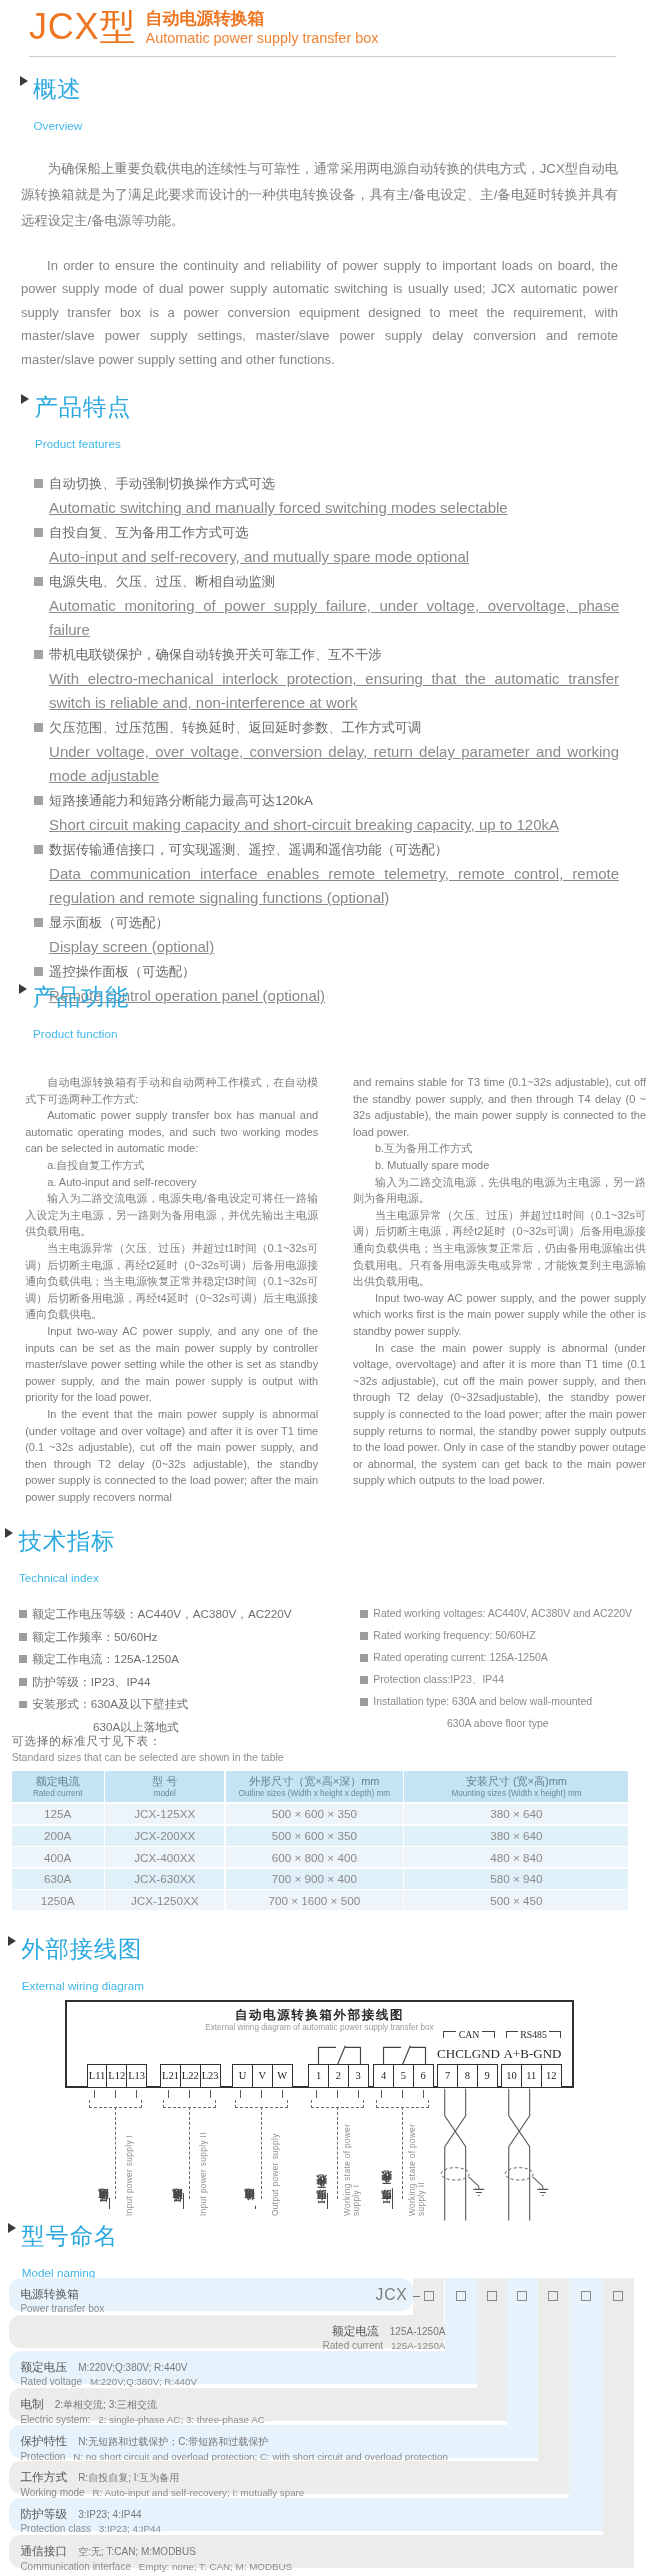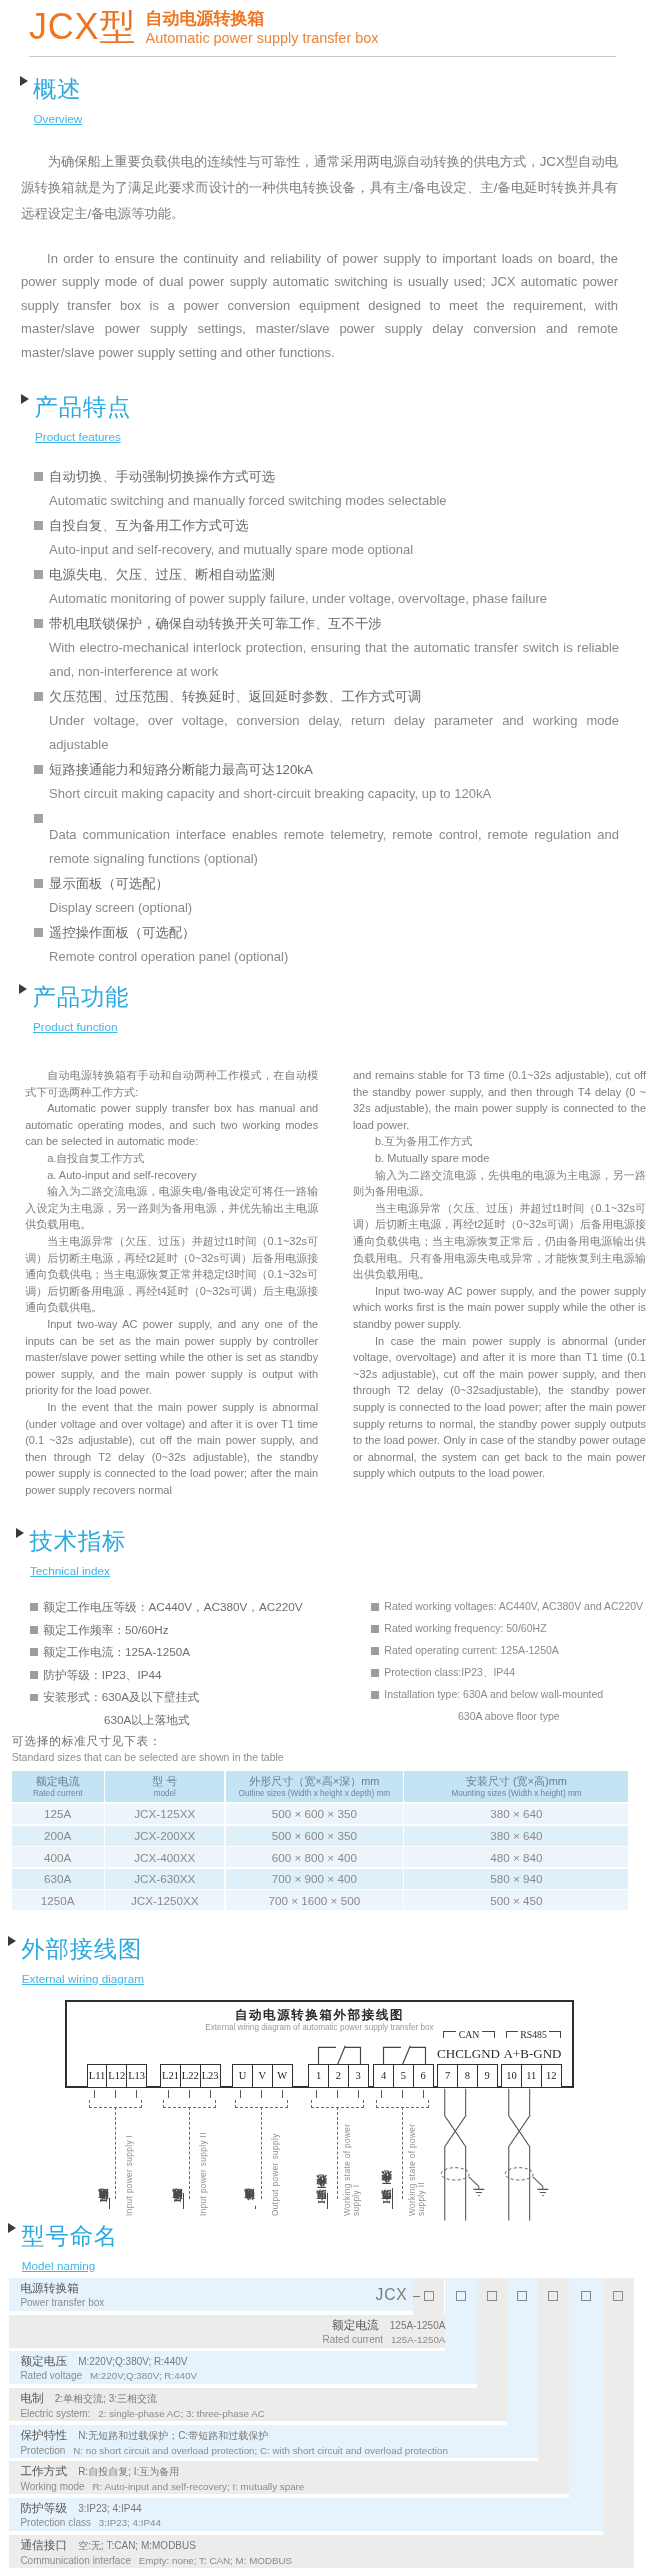--- a/index.html
+++ b/index.html
@@ -11,44 +11,44 @@
   .hdr-model{font-size:36px;line-height:41px;color:#ee7623;font-weight:500;letter-spacing:0.8px;}
   .hdr-right{margin-left:9.4px;padding-top:3.1px;}
   .hdr-zh{font-size:17px;font-weight:bold;color:#ee7623;line-height:19.5px;}
   .hdr-en{font-size:14.4px;color:#ef8334;line-height:18px;}
   .hdr-rule{position:absolute;top:56px;left:29px;right:30px;border-top:0.8px solid #cbcbcb;}
 
   
   .sh-row{display:flex;align-items:flex-start;}
   .arrow{width:0;height:0;border-left:8.6px solid #3a3a3a;border-top:5.5px solid transparent;border-bottom:5.5px solid transparent;margin-right:5.5px;}
   .sh-zh{font-size:23.4px;color:#2ba9e0;line-height:26.5px;letter-spacing:0.8px;}
-  .sh-en{font-size:11.7px;color:#41b7e9;margin-left:14px;line-height:15.6px;margin-top:8px;text-decoration:underline;}
+  .sh-en{font-size:11.7px;color:#41b7e9;margin-left:14px;line-height:15.6px;margin-top:15px;}
 
   
   .sec-overview{position:absolute;top:76px;left:0;right:0;padding-left:19.5px;}
   .ov-zh{margin:23.4px 28px 0 1.6px;font-size:13.3px;line-height:26px;color:#7e7e7e;text-indent:2em;text-align:justify;}
   .ov-en{margin:19.5px 28px 0 1.6px;font-size:13px;line-height:23.4px;color:#858585;text-indent:2em;text-align:justify;}
 
   
   .sec-features{position:absolute;top:394px;left:0;right:0;padding-left:21px;}
   .feat-list{margin:20px 27px 0 12.5px;}
   .fz{display:flex;font-size:13.3px;line-height:25px;color:#686868;}
   .sq{flex:none;width:9.4px;height:9.4px;background:#a3a3a3;margin:7.8px 6.2px 0 0;}
-  .fe{margin-left:15.6px;font-size:13px;line-height:24px;color:#8a8a8a;text-align:justify;}
+  .fe{margin-left:15.6px;font-size:15px;line-height:24px;color:#8a8a8a;text-align:justify;text-decoration:underline;}
 
   
   .sec-function{position:absolute;top:984px;left:0;right:0;padding-left:19px;}
   .fn-cols{position:relative;margin-top:33px;height:468px;}
   .fn-l{position:absolute;left:6.2px;width:293px;}
   .fn-r{position:absolute;left:334px;width:293px;}
   .fn-cols p{margin:0;font-size:11px;line-height:16.6px;color:#7e7e7e;text-align:justify;text-indent:2em;}
   .fn-cols p.noind{text-indent:0;}
 
   
-  .sec-tech{position:absolute;top:1528px;left:0;right:0;padding-left:16px;}
+  .sec-tech{position:absolute;top:1528px;left:0;right:0;padding-left:5px;}
   .tech-cols{position:relative;margin-top:22px;height:125px;}
   .tech-l{position:absolute;left:14px;width:328px;}
   .tech-r{position:absolute;left:355px;width:285px;}
   .ti{display:flex;margin-bottom:8.6px;}
   .tsq{flex:none;width:7.8px;height:7.8px;background:#9c9c9c;margin:3.1px 5.5px 0 0;}
   .ti-zh{font-size:11.7px;line-height:14px;color:#6f6f6f;}
   .ti-en{font-size:10.5px;line-height:13.3px;color:#8a8a8a;}
   .cont-zh{margin:0 0 0 74px;font-size:11.7px;color:#6f6f6f;line-height:14px;}
   .cont-en{margin:0 0 0 87px;font-size:10.5px;color:#8a8a8a;line-height:13.3px;}
 
@@ -85,21 +85,21 @@
   .vzh{writing-mode:vertical-rl;transform:rotate(180deg);font-family:"Liberation Serif","DejaVu Serif",serif;font-weight:bold;font-size:10px;color:#4a4a4a;letter-spacing:0.8px;height:94px;text-decoration:underline;margin-right:7px;}
   .ven{writing-mode:vertical-rl;transform:rotate(180deg);font-size:8.2px;color:#8f8f8f;height:101px;letter-spacing:0.4px;margin-left:7px;}
   .tp{position:absolute;top:152px;}
 
   
   .sec-naming{position:absolute;top:2223px;left:0;right:0;padding-left:7.8px;}
   .nblock{position:absolute;top:55px;left:9.4px;width:625px;height:290px;}
   .stripe{position:absolute;top:0;}
   .c-blue{background:#e7f3fc;}
   .c-gray{background:#ececea;}
-  .nrow{position:absolute;left:0;height:33px;box-sizing:border-box;padding:2px 0 0 11px;}
+  .nrow{position:absolute;left:0;height:33px;box-sizing:border-box;padding:8px 0 0 11px;border-radius:12px;}
   .nr-zh .t{font-size:11.7px;color:#565656;margin-right:11px;line-height:15px;}
   .nr-zh .d{font-size:10px;color:#787878;}
   .nr-en{margin-top:0.8px;font-size:10px;color:#8c8c8c;line-height:13.3px;}
   .nr-en .d2{margin-left:7.8px;font-size:9.8px;}
   .jcx{position:absolute;left:355px;top:7.8px;width:43px;text-align:right;font-size:15.6px;color:#7b7b7b;letter-spacing:0.8px;}
   .ndash{position:absolute;top:18px;left:404px;width:7px;border-top:1.6px solid #7a7a7a;}
   .nbox{position:absolute;top:12.5px;width:10px;height:10px;box-sizing:border-box;border:1.2px solid #8a8a8a;}
 </style>
 </head>
 <body>
@@ -157,20 +157,21 @@
           <span>欠压范围、过压范围、转换延时、返回延时参数、工作方式可调</span>
         </div>
       <div class="fe">Under voltage, over voltage, conversion delay, return delay parameter and working mode adjustable</div>
       <div class="fz">
           <span class="sq"></span>
           <span>短路接通能力和短路分断能力最高可达120kA</span>
         </div>
       <div class="fe">Short circuit making capacity and short-circuit breaking capacity, up to 120kA</div>
       <div class="fz">
           <span class="sq"></span>
+          <span>数据传输通信接口，可实现遥测、遥控、遥调和遥信功能（可选配）</span>
         </div>
       <div class="fe">Data communication interface enables remote telemetry, remote control, remote regulation and remote signaling functions (optional)</div>
       <div class="fz">
           <span class="sq"></span>
           <span>显示面板（可选配）</span>
         </div>
       <div class="fe">Display screen (optional)</div>
       <div class="fz">
           <span class="sq"></span>
           <span>遥控操作面板（可选配）</span>

